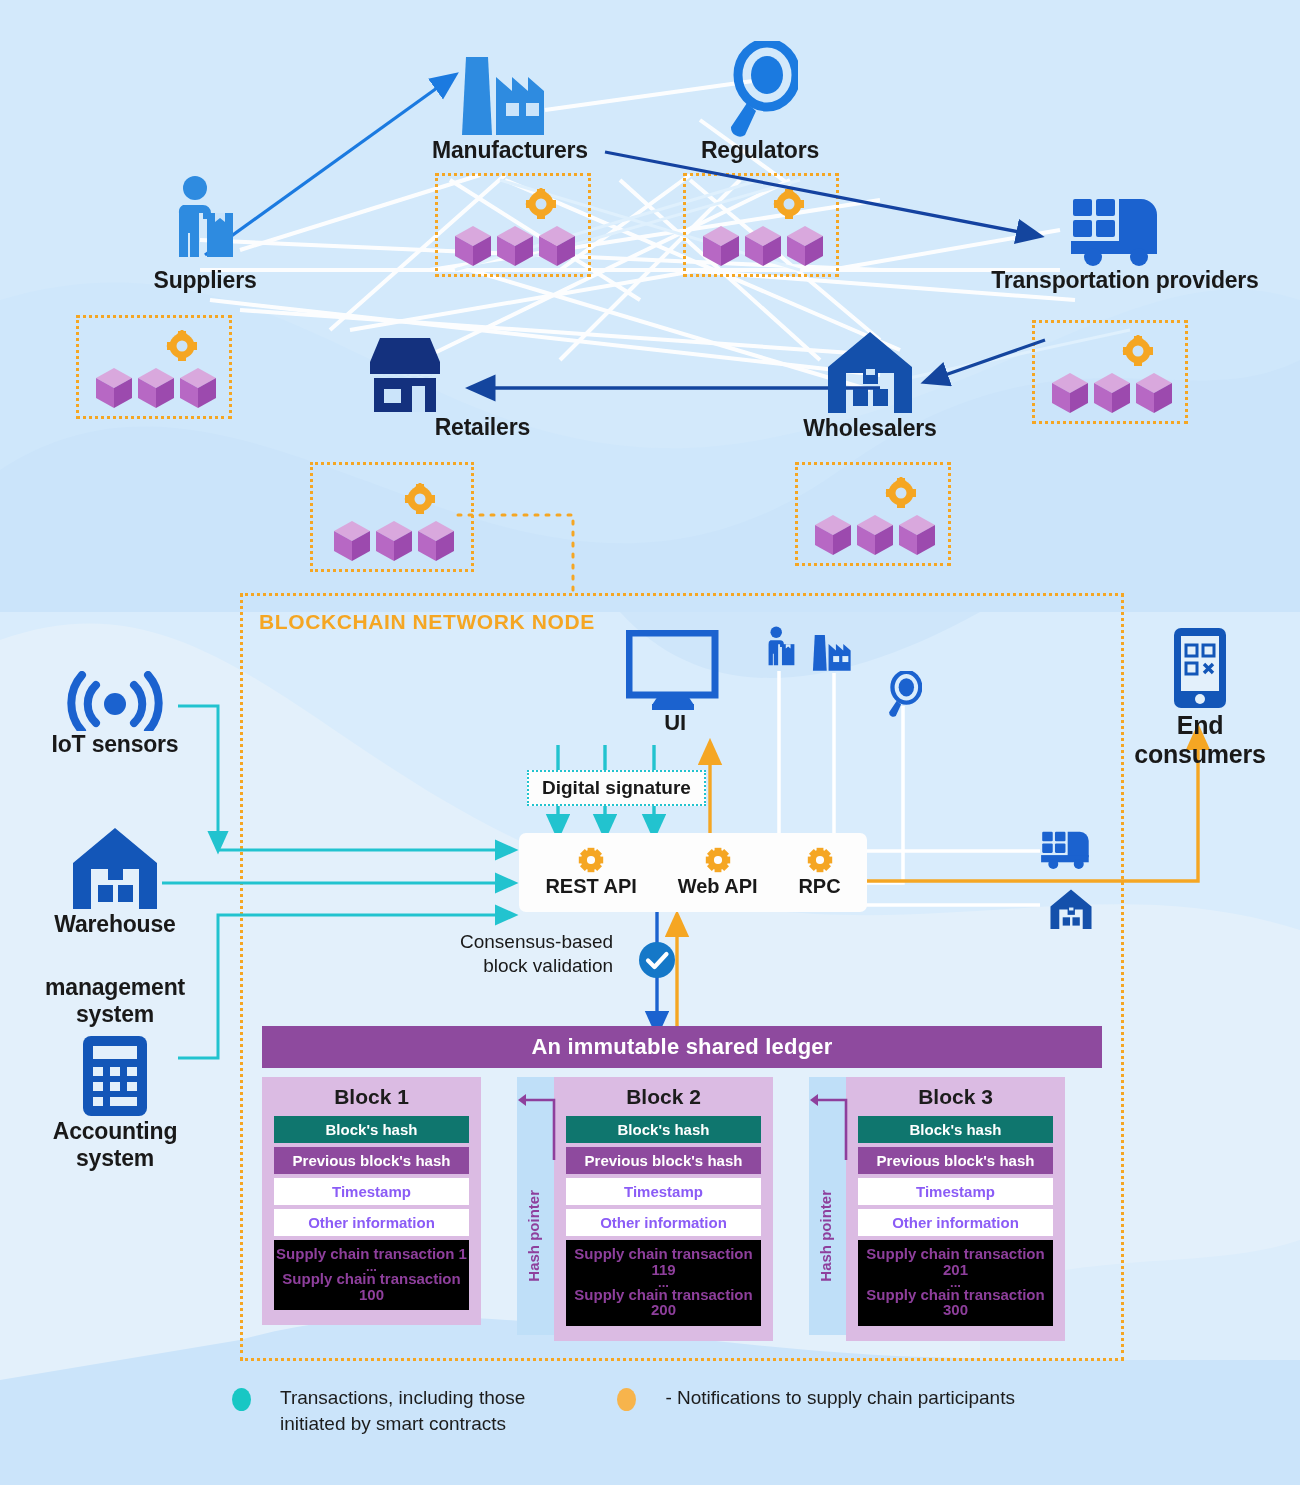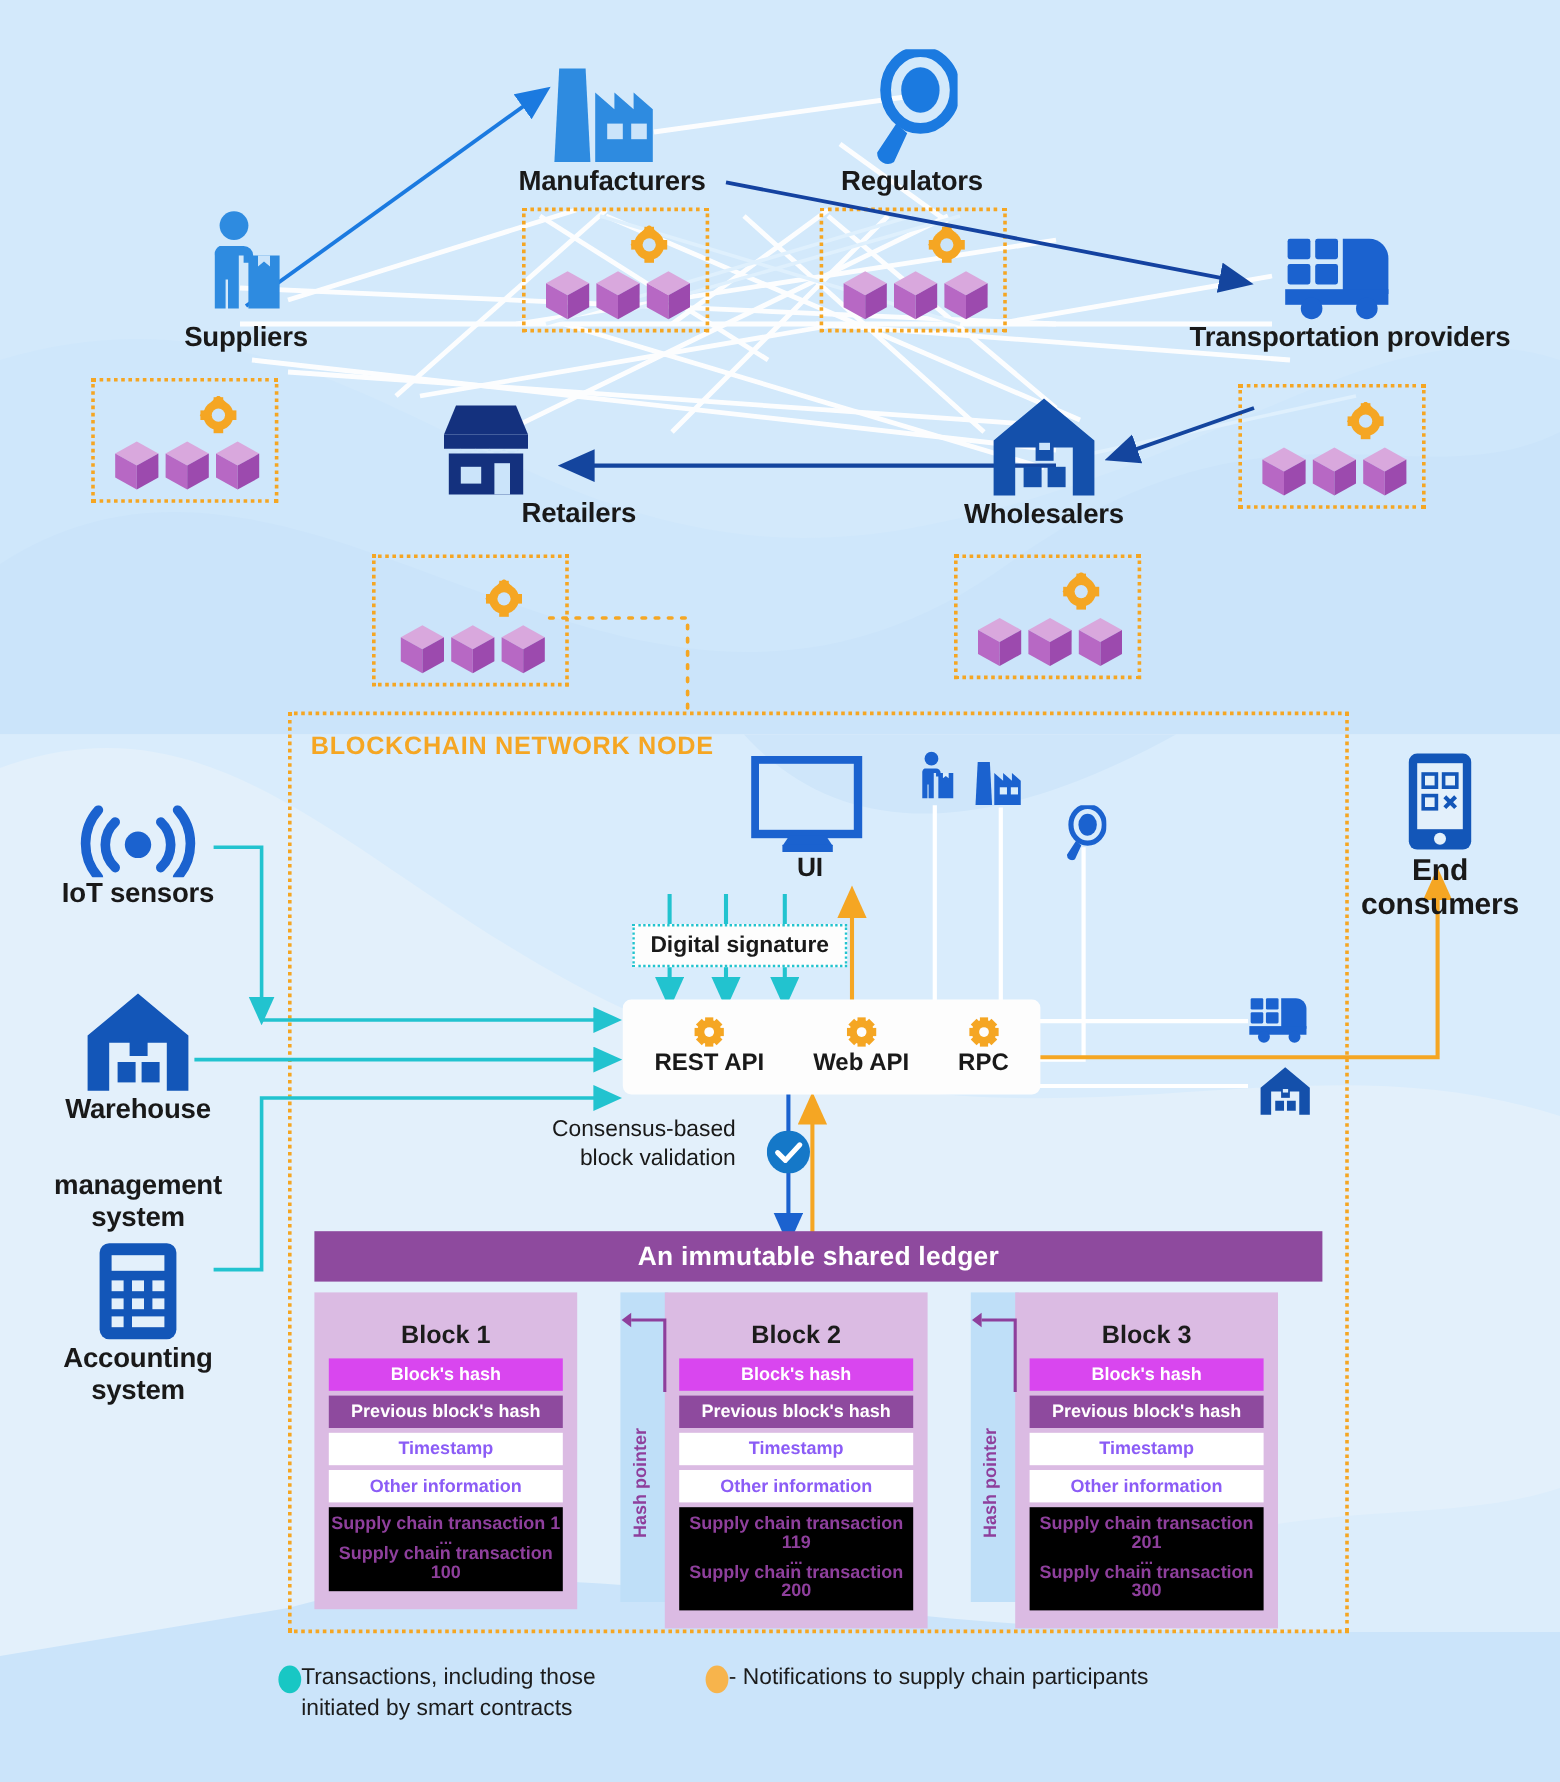--- a/index.html
+++ b/index.html
@@ -43,34 +43,34 @@
   #consensus{position:absolute;left:460px;top:930px;z-index:5;text-align:right;
      font-size:19px;line-height:1.25;color:#191919;white-space:nowrap;}
   #consensus-check{position:absolute;left:639px;top:942px;width:36px;height:36px;z-index:6;}
   
   #ledger{position:absolute;left:262px;top:1026px;width:840px;height:42px;
      background:#8e4a9e;color:#fff;z-index:5;
      display:flex;align-items:center;justify-content:center;
      font-size:22px;font-weight:bold;letter-spacing:.2px;}
   
   .block{position:absolute;top:1077px;width:219px;background:#dbbbe3;
-     z-index:5;padding:21px 12px 11px;box-sizing:border-box;}
+     z-index:5;padding:5px 12px 11px;box-sizing:border-box;}
   .block .title{text-align:center;font-size:21px;font-weight:bold;color:#1c1c1c;margin:3px 0 7px;}
   .block .row{font-size:15px;font-weight:bold;text-align:center;padding:5px 0;margin-bottom:4px;}
-  .row.hash{background:#d946ef;color:#fff;}
+  .row.hash{background:#0f766e;color:#fff;}
   .row.prev{background:#8e4a9e;color:#fff;}
   .row.plain{background:#fff;color:#8b5cf6;}
   .row.tx{background:#000000;color:#8e3f9c;padding:6px 0 8px;line-height:1.05;}
   .row.tx .dots{font-size:13px;display:block;line-height:.7;}
   .hp{position:absolute;top:1077px;width:40px;height:258px;background:#bfdff8;z-index:4;}
   .hp-lbl{position:absolute;z-index:6;color:#8e3f9c;font-size:15px;font-weight:bold;
      writing-mode:vertical-rl;transform:rotate(180deg);white-space:nowrap;}
   
   #legend{position:absolute;left:232px;top:1385px;z-index:6;display:flex;gap:92px;}
-  .lg{display:flex;gap:0;align-items:flex-start;}
+  .lg{display:flex;gap:29px;align-items:flex-start;}
   .lg .dot{width:19px;height:23px;border-radius:50%;flex:0 0 auto;margin-top:3px;}
   .lg .txt{font-size:19px;line-height:1.35;color:#1c1c1c;}
   .lg .txt div{white-space:nowrap;}
 </style>
 </head>
 <body>
 
 <svg id="bg-waves" viewBox="0 0 1300 1485" preserveAspectRatio="none">
   <rect x="0" y="0" width="1300" height="1485" fill="#cbe4fa"></rect>
   <path d="M0,470 C260,300 520,700 840,470 C1060,312 1180,420 1300,360 L1300,0 L0,0 Z" fill="#cfe7fb"></path>

